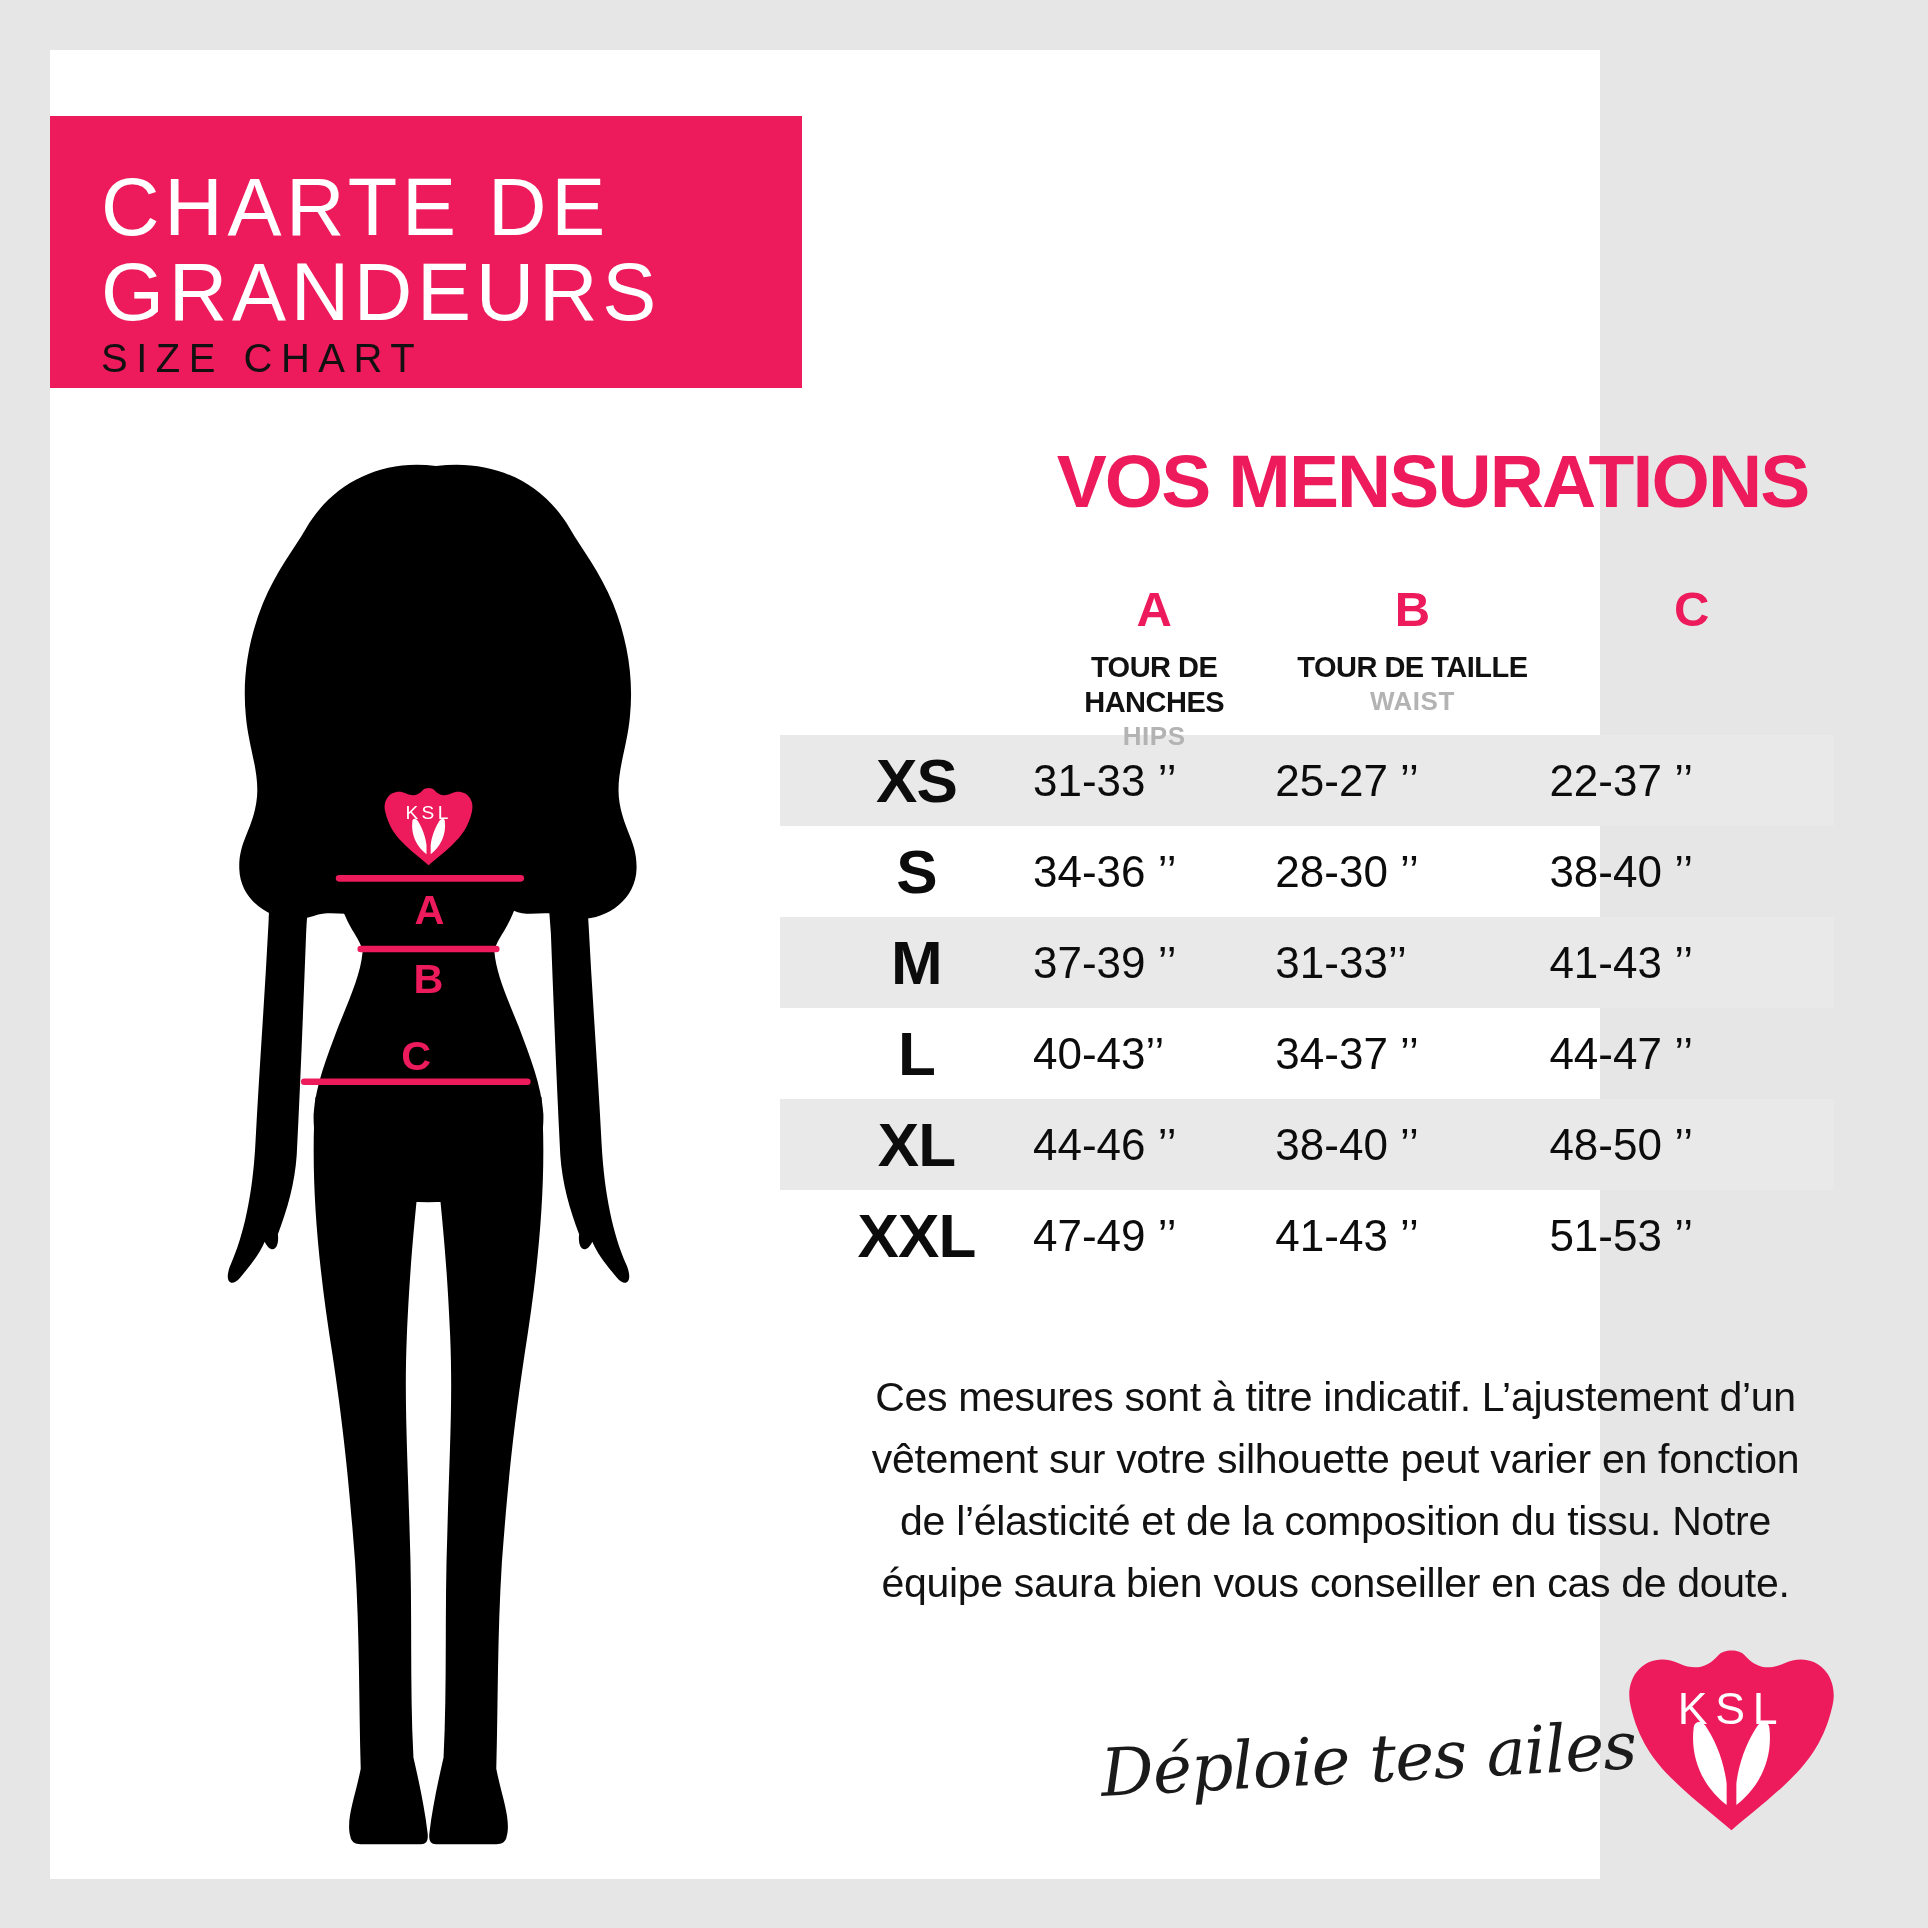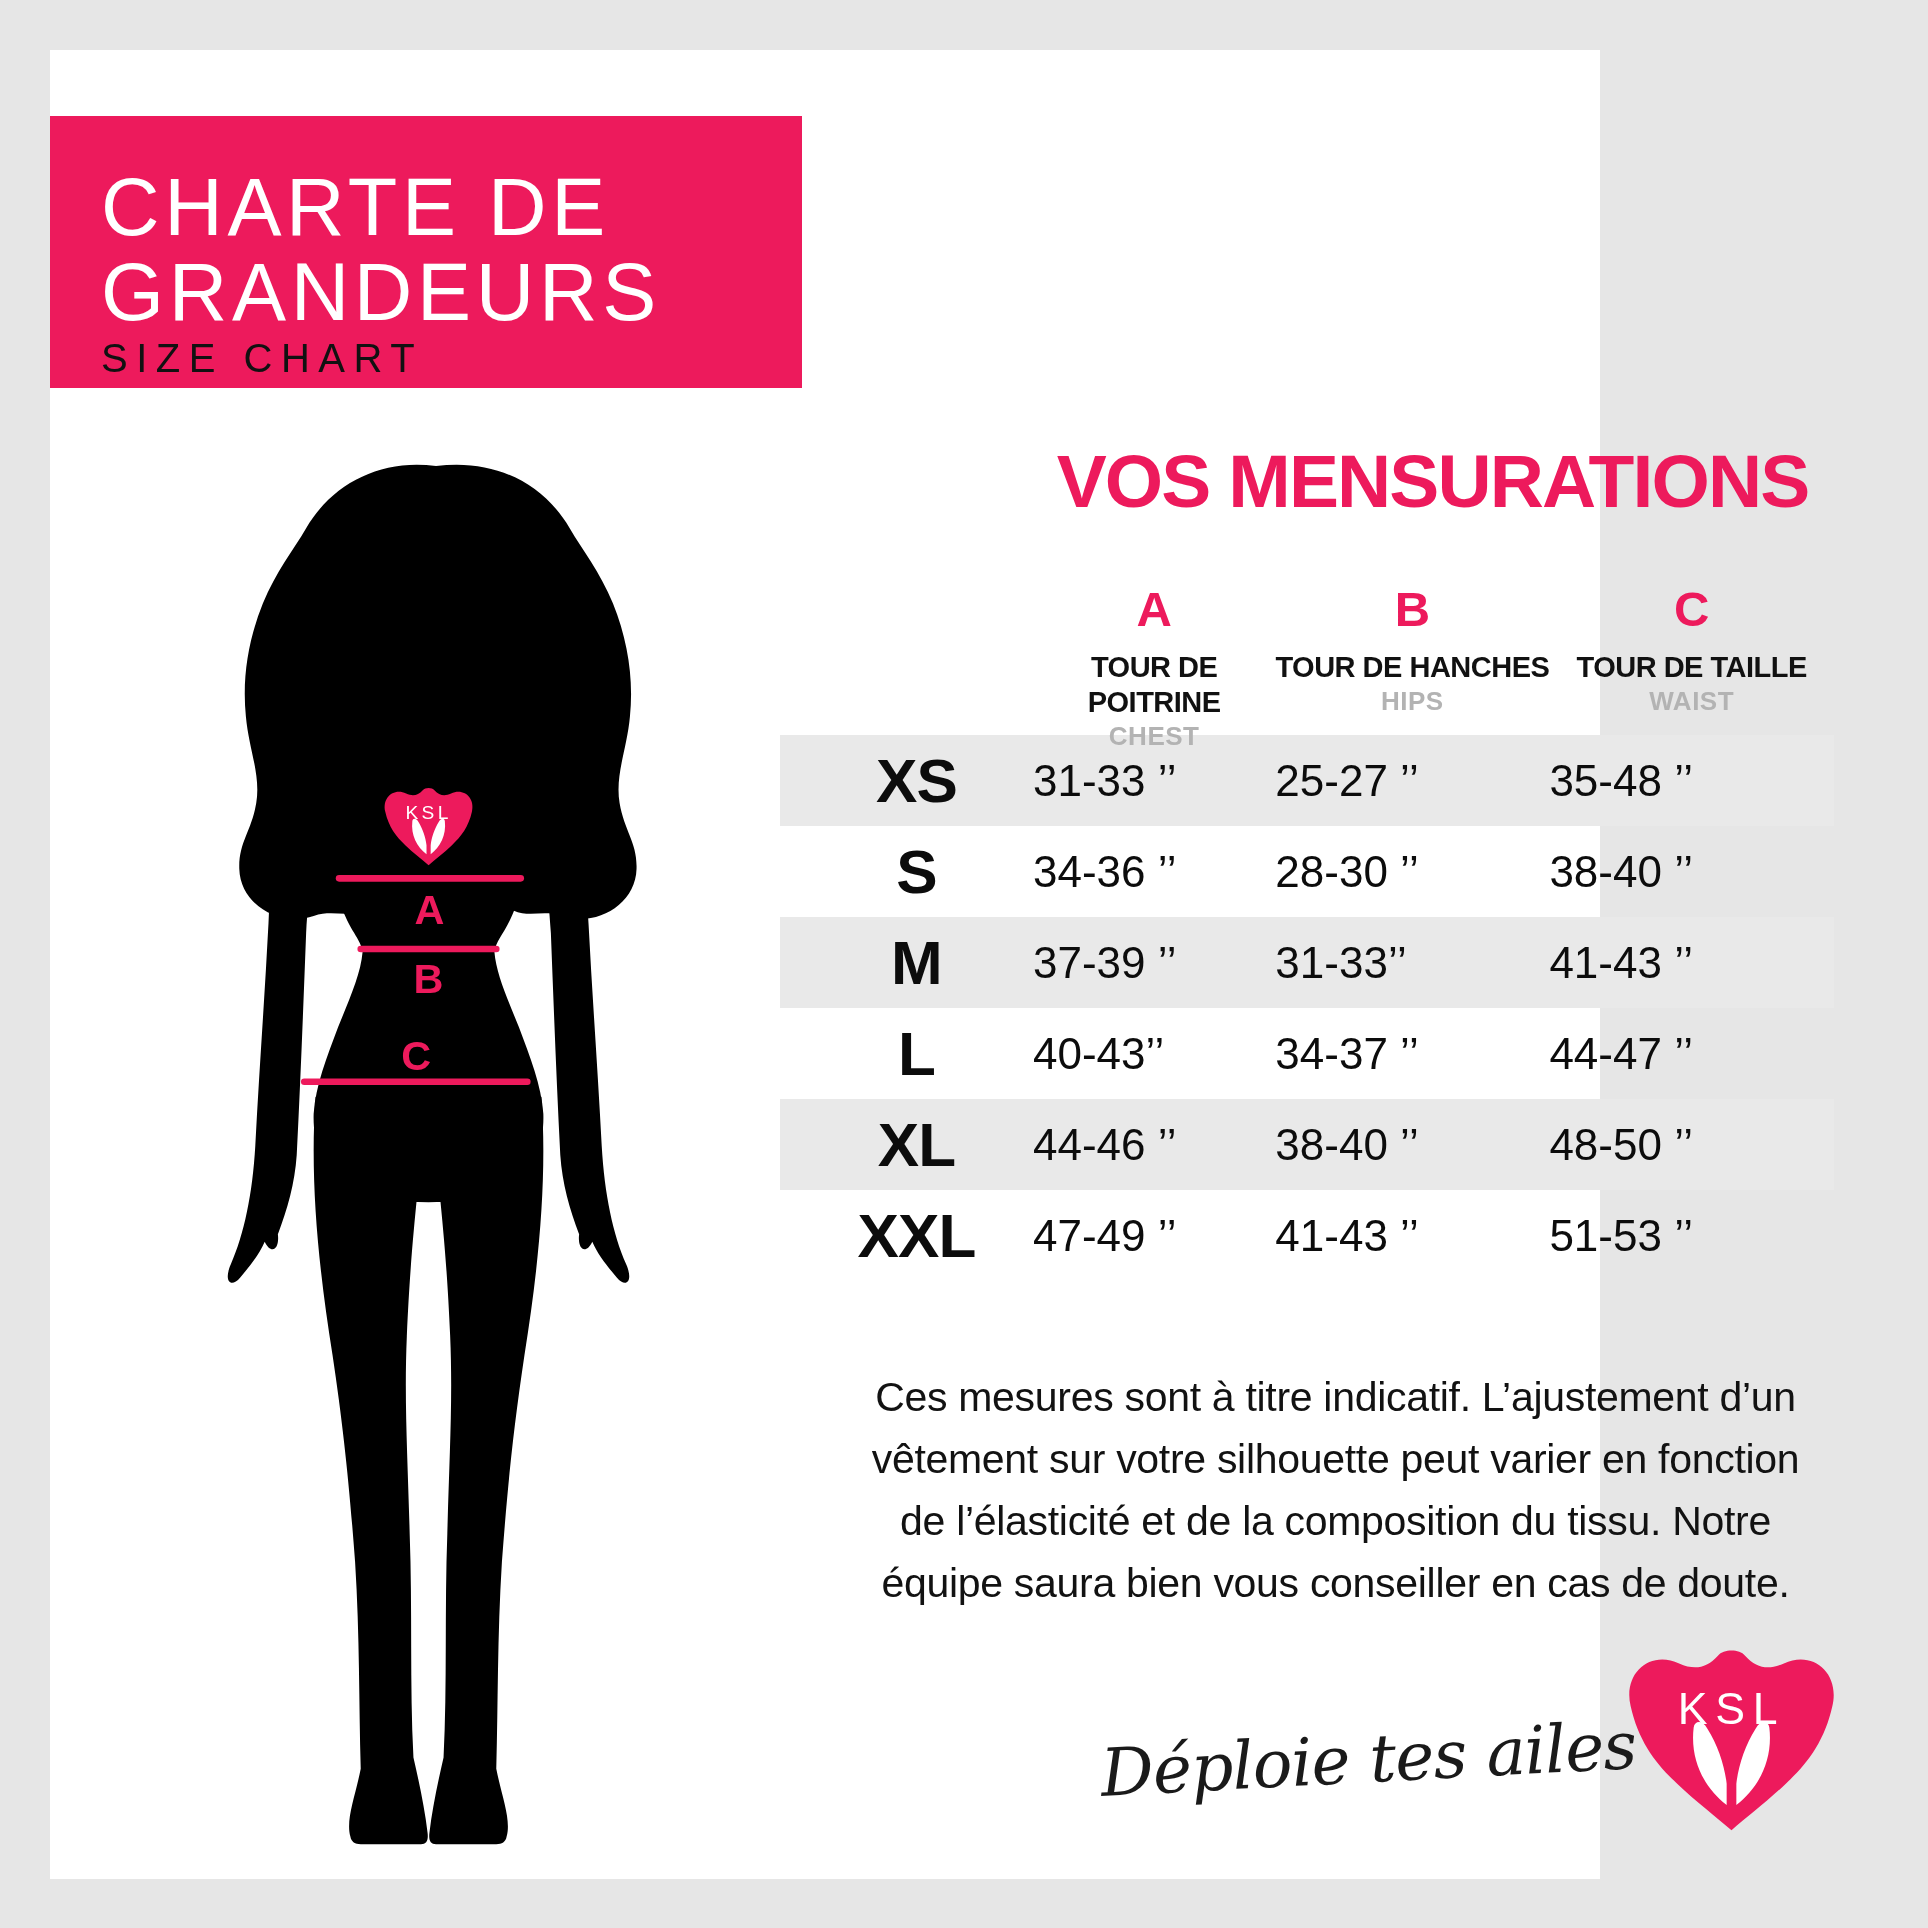--- a/index.html
+++ b/index.html
@@ -164,38 +164,34 @@
     <div class="m-table">
       <div class="grid-row letters-row">
         <div class="letter-cell"></div>
         <div class="letter-cell">A</div>
         <div class="letter-cell">B</div>
         <div class="letter-cell">C</div>
       </div>
       <div class="grid-row labels-row">
         <div class="label-cell"></div>
         <div class="label-cell">
-          <div class="label-fr">TOUR DE POITRINE</div>
-          <div class="label-en">CHEST</div>
-        </div>
-        <div class="label-cell">
           <div class="label-fr">TOUR DE HANCHES</div>
           <div class="label-en">HIPS</div>
         </div>
         <div class="label-cell">
           <div class="label-fr">TOUR DE TAILLE</div>
           <div class="label-en">WAIST</div>
         </div>
       </div>
 
       <div class="grid-row data-row striped">
         <div class="size-cell">XS</div>
         <div class="val-cell">31-33 ’’</div>
         <div class="val-cell">25-27 ’’</div>
-        <div class="val-cell">35-48 ’’</div>
+        <div class="val-cell">22-37 ’’</div>
       </div>
       <div class="grid-row data-row">
         <div class="size-cell">S</div>
         <div class="val-cell">34-36 ’’</div>
         <div class="val-cell">28-30 ’’</div>
         <div class="val-cell">38-40 ’’</div>
       </div>
       <div class="grid-row data-row striped">
         <div class="size-cell">M</div>
         <div class="val-cell">37-39 ’’</div>

